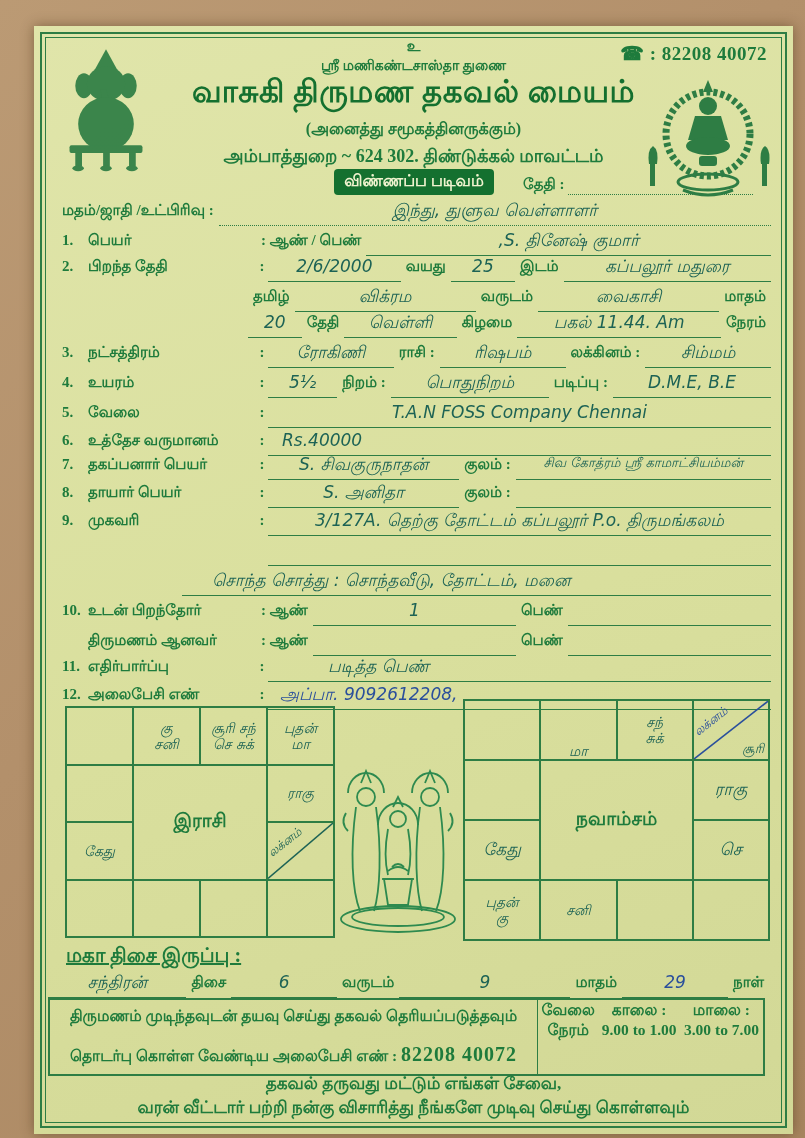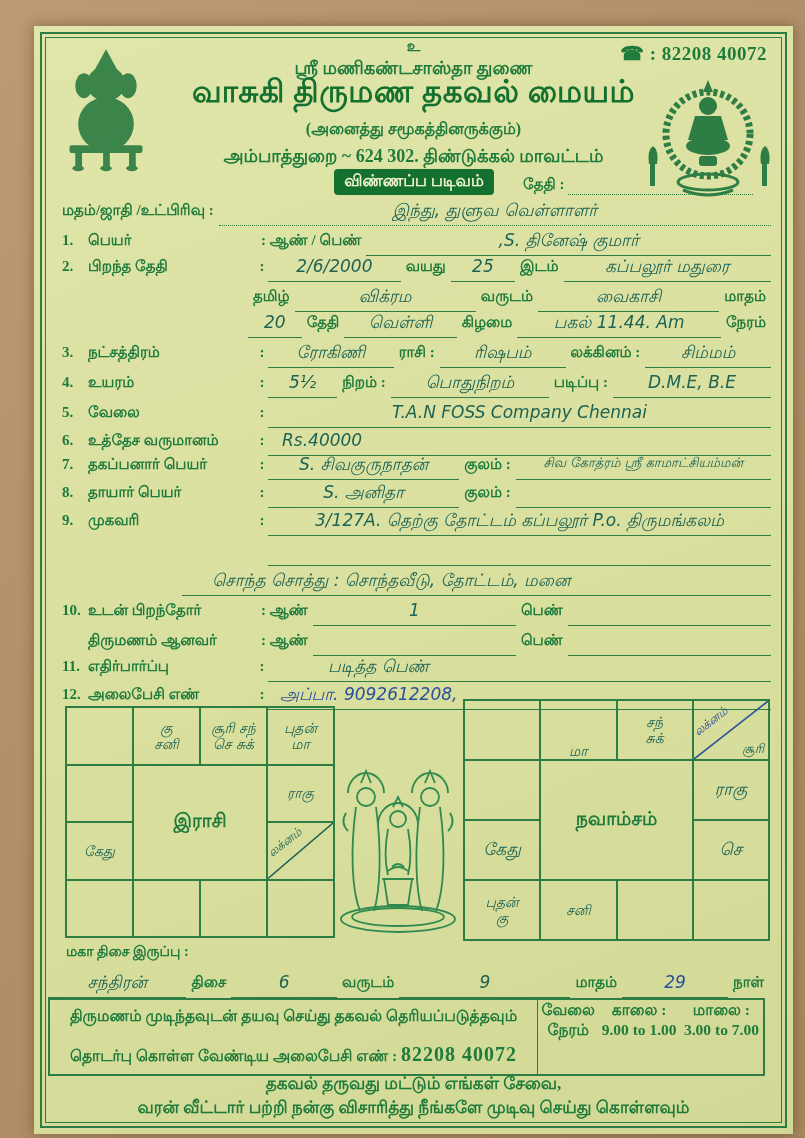--- a/index.html
+++ b/index.html
@@ -25,21 +25,21 @@
     box-shadow:0 0 12px rgba(60,40,10,.45);
   }
   .frame{position:absolute;inset:6px;border:2px solid var(--line);pointer-events:none}
   .frame::after{content:"";position:absolute;inset:3px;border:1.5px solid var(--line)}
   .hw{font-family:"DejaVu Sans",sans-serif;font-style:italic;color:var(--hand);font-weight:normal}
   .hw-blue{color:var(--hand-blue)}
 
   
   .om{position:absolute;top:12px;left:0;right:0;text-align:center;font-size:15px;font-weight:bold;color:var(--ink)}
   .phone-top{position:absolute;top:16px;right:26px;font-size:19px;font-weight:bold;color:var(--ink);letter-spacing:.5px}
-  .patron{position:absolute;top:32px;left:0;right:0;text-align:center;font-size:18px;font-weight:bold;color:var(--ink)}
+  .patron{position:absolute;top:32px;left:0;right:0;text-align:center;font-size:14px;font-weight:bold;color:var(--ink)}
   .title{position:absolute;top:48px;left:110px;right:110px;text-align:center;font-size:31px;font-weight:bold;color:#14702f;letter-spacing:.5px}
   .subtitle{position:absolute;top:94px;left:0;right:0;text-align:center;font-size:16px;font-weight:bold;color:var(--ink)}
   .addr{position:absolute;top:120px;left:0;right:0;text-align:center;font-size:18px;font-weight:bold;color:var(--ink)}
   .badge{position:absolute;top:143px;left:300px;width:160px;text-align:center;background:#14702f;color:#f0f3cf;
          font-size:16px;font-weight:bold;padding:3px 6px;border-radius:4px}
   .date-line{position:absolute;top:150px;right:40px;width:230px;font-size:15px;font-weight:bold;color:var(--ink);display:flex;align-items:flex-end}
   .date-dots{flex:1;border-bottom:1.6px dotted var(--line);height:16px;margin-left:4px}
 
   .ganesha{position:absolute;left:24px;top:18px;width:96px;height:142px}
   .ayyappa{position:absolute;right:10px;top:46px;width:150px;height:160px}
@@ -63,21 +63,21 @@
      text-align:center;white-space:pre-line;font-family:"DejaVu Sans",sans-serif;font-style:italic;
      color:var(--hand);font-size:14px;line-height:1.15;overflow:hidden}
   .ccenter{grid-area:2/2/4/4;border:1px solid var(--line);display:flex;align-items:center;justify-content:center;
            font-family:"Liberation Serif",serif;font-style:normal;font-weight:bold;color:var(--ink);font-size:19px}
   .diag{position:absolute;inset:0;width:100%;height:100%}
   .lagna-text{position:absolute;left:2px;top:45%;transform:rotate(-38deg);transform-origin:left center;
               font-size:12px;white-space:nowrap}
   .sun-corner{position:absolute;right:4px;bottom:2px;font-size:13px}
 
   
-  .dasa-label{position:absolute;left:32px;top:918px;font-size:14px;font-weight:bold;color:var(--ink);}
+  .dasa-label{position:absolute;left:32px;top:918px;font-size:20px;font-weight:bold;color:var(--ink);text-decoration:underline}
   .notice{position:absolute;left:14px;right:28px;top:972px;height:78px;border:2px solid var(--line);display:flex}
   .notice-left{flex:1;border-right:1.6px solid var(--line);display:flex;flex-direction:column;justify-content:center;
                padding:2px 8px;text-align:center;color:var(--ink);font-weight:bold}
   .notice-l1{font-size:15.5px}
   .notice-l2{font-size:15.5px;margin-top:16px}
   .notice-num{font-size:20px;letter-spacing:1px}
   .notice-right{width:225px;display:flex;flex-direction:row;justify-content:center;text-align:center;
                 color:var(--ink);font-weight:bold;font-size:15.5px;line-height:1.3}
   .foot1{position:absolute;left:0;right:0;top:1048px;text-align:center;font-size:17px;font-weight:bold;color:var(--ink)}
   .foot2{position:absolute;left:0;right:0;top:1072px;text-align:center;font-size:17px;font-weight:bold;color:var(--ink)}

